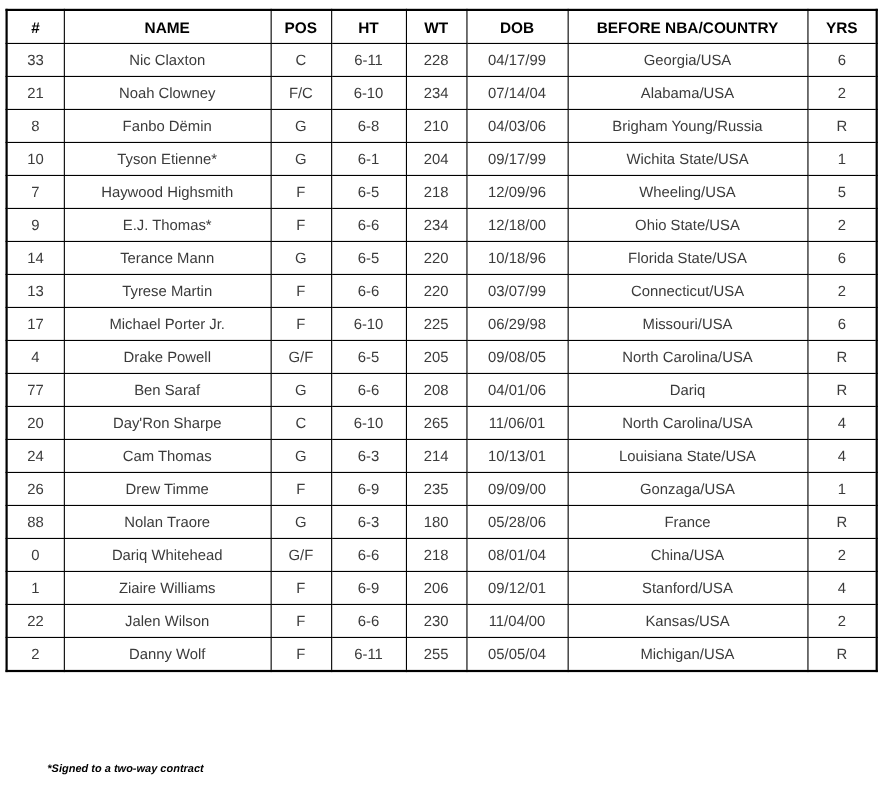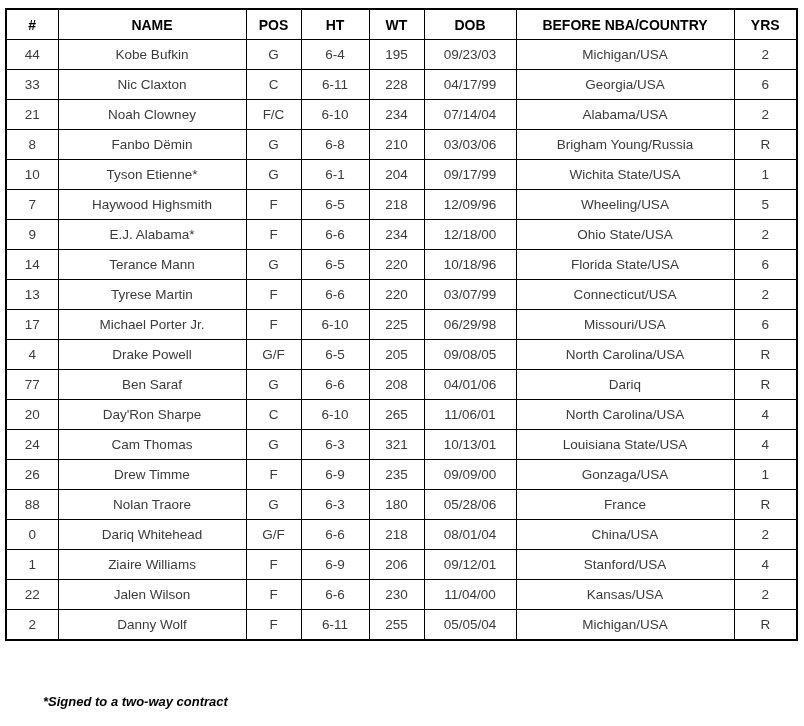--- a/index.html
+++ b/index.html
@@ -51,21 +51,21 @@
   }
   table.roster td {
     font-size: 13.5px;
     font-weight: normal;
     color: #3b3b3b;
   }
   .footnote {
     position: absolute;
     left: 43px;
     top: 694px;
-    font-size: 13px;
+    font-size: 10px;
     font-weight: bold;
     font-style: italic;
     color: #000000;
   }
 </style>
 </head>
 <body>
 
 <div class="page">
 
@@ -87,30 +87,20 @@
           <th>POS</th>
           <th>HT</th>
           <th>WT</th>
           <th>DOB</th>
           <th>BEFORE NBA/COUNTRY</th>
           <th>YRS</th>
         </tr>
     </thead>
     <tbody>
         <tr>
-          <td>44</td>
-          <td>Kobe Bufkin</td>
-          <td>G</td>
-          <td>6-4</td>
-          <td>195</td>
-          <td>09/23/03</td>
-          <td>Michigan/USA</td>
-          <td>2</td>
-        </tr>
-        <tr>
           <td>33</td>
           <td>Nic Claxton</td>
           <td>C</td>
           <td>6-11</td>
           <td>228</td>
           <td>04/17/99</td>
           <td>Georgia/USA</td>
           <td>6</td>
         </tr>
         <tr>
@@ -122,21 +112,21 @@
           <td>07/14/04</td>
           <td>Alabama/USA</td>
           <td>2</td>
         </tr>
         <tr>
           <td>8</td>
           <td>Fanbo Dëmin</td>
           <td>G</td>
           <td>6-8</td>
           <td>210</td>
-          <td>03/03/06</td>
+          <td>04/03/06</td>
           <td>Brigham Young/Russia</td>
           <td>R</td>
         </tr>
         <tr>
           <td>10</td>
           <td>Tyson Etienne*</td>
           <td>G</td>
           <td>6-1</td>
           <td>204</td>
           <td>09/17/99</td>
@@ -148,21 +138,21 @@
           <td>Haywood Highsmith</td>
           <td>F</td>
           <td>6-5</td>
           <td>218</td>
           <td>12/09/96</td>
           <td>Wheeling/USA</td>
           <td>5</td>
         </tr>
         <tr>
           <td>9</td>
-          <td>E.J. Alabama*</td>
+          <td>E.J. Thomas*</td>
           <td>F</td>
           <td>6-6</td>
           <td>234</td>
           <td>12/18/00</td>
           <td>Ohio State/USA</td>
           <td>2</td>
         </tr>
         <tr>
           <td>14</td>
           <td>Terance Mann</td>
@@ -221,21 +211,21 @@
           <td>265</td>
           <td>11/06/01</td>
           <td>North Carolina/USA</td>
           <td>4</td>
         </tr>
         <tr>
           <td>24</td>
           <td>Cam Thomas</td>
           <td>G</td>
           <td>6-3</td>
-          <td>321</td>
+          <td>214</td>
           <td>10/13/01</td>
           <td>Louisiana State/USA</td>
           <td>4</td>
         </tr>
         <tr>
           <td>26</td>
           <td>Drew Timme</td>
           <td>F</td>
           <td>6-9</td>
           <td>235</td>

